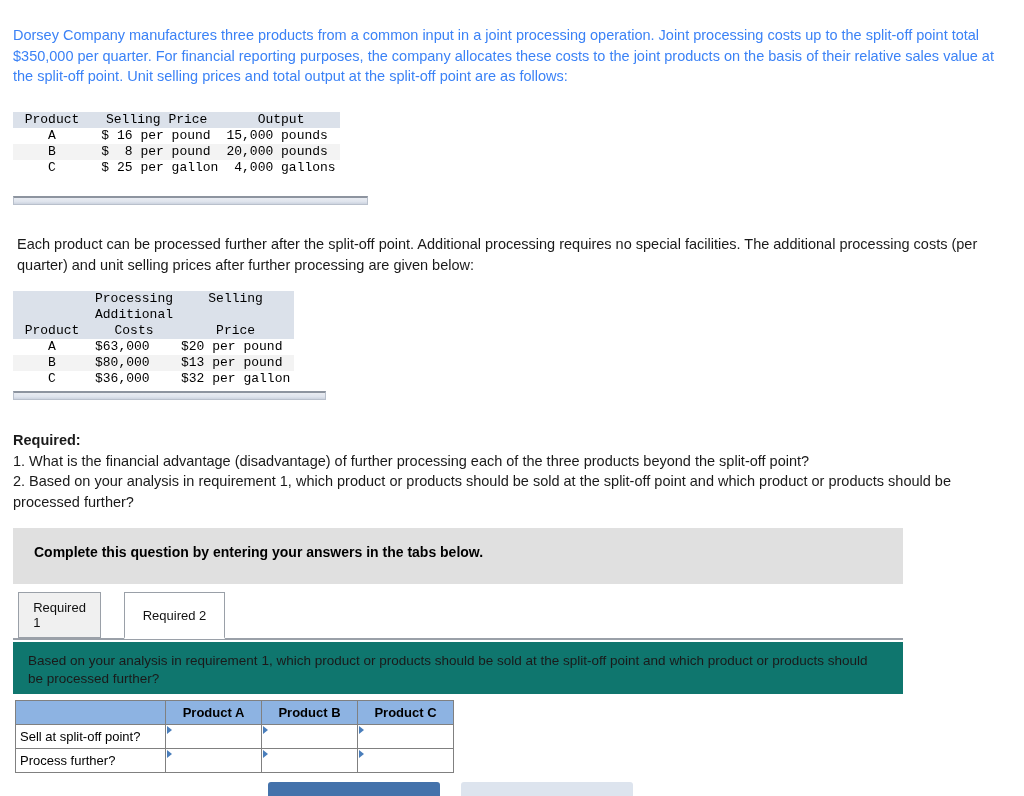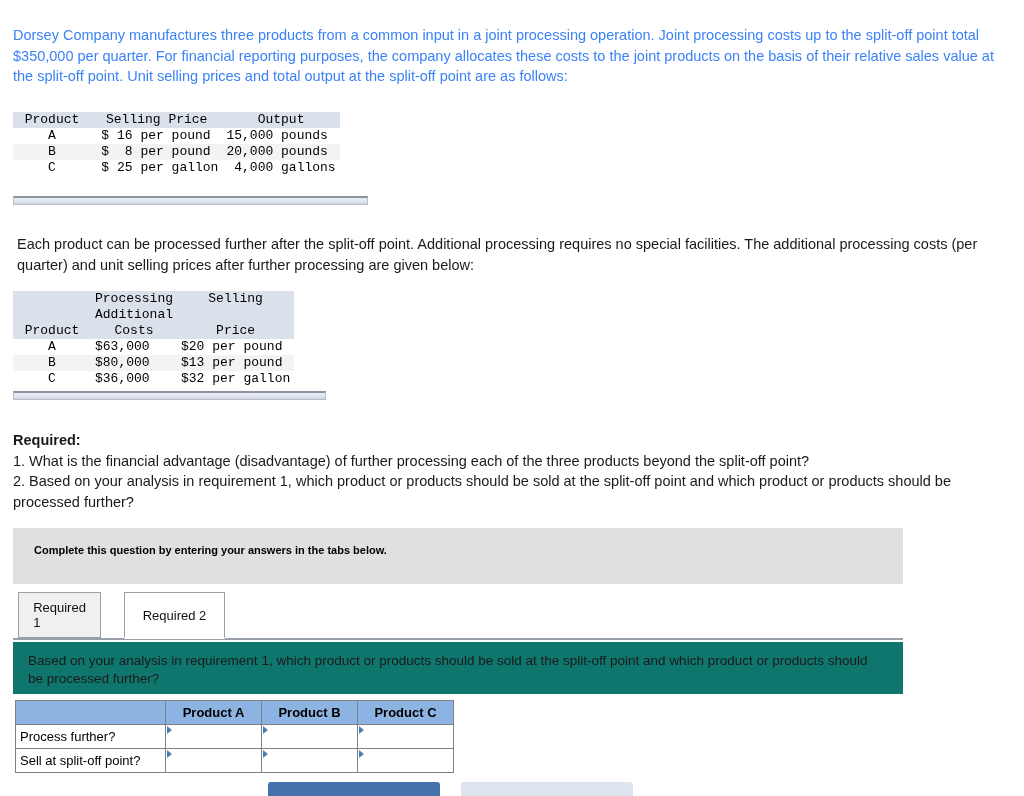--- a/index.html
+++ b/index.html
@@ -87,21 +87,21 @@
     left: 13px;
     top: 528px;
     width: 890px;
     height: 56px;
     background: #e0e0e0;
   }
   .gray-banner .gb-text {
     position: absolute;
     left: 21px;
     top: 16px;
-    font-size: 11px;
+    font-size: 14px;
     font-weight: bold;
     color: #000;
   }
 
   
   .tabstrip {
     position: absolute;
     left: 13px;
     top: 592px;
     width: 890px;
@@ -322,36 +322,36 @@
   <thead>
     <tr>
       <th class="corner"></th>
       <th>Product A</th>
       <th>Product B</th>
       <th>Product C</th>
     </tr>
   </thead>
   <tbody>
     <tr>
+      <td class="rowlabel">Sell at split-off point?</td>
+      <td class="cell">
+        <span class="tri"></span>
+        <span></span>
+      </td>
+      <td class="cell">
+        <span class="tri"></span>
+        <span></span>
+      </td>
+      <td class="cell">
+        <span class="tri"></span>
+        <span></span>
+      </td>
+    </tr>
+    <tr>
       <td class="rowlabel">Process further?</td>
-      <td class="cell">
-        <span class="tri"></span>
-        <span></span>
-      </td>
-      <td class="cell">
-        <span class="tri"></span>
-        <span></span>
-      </td>
-      <td class="cell">
-        <span class="tri"></span>
-        <span></span>
-      </td>
-    </tr>
-    <tr>
-      <td class="rowlabel">Sell at split-off point?</td>
       <td class="cell">
         <span class="tri"></span>
         <span></span>
       </td>
       <td class="cell">
         <span class="tri"></span>
         <span></span>
       </td>
       <td class="cell">
         <span class="tri"></span>

